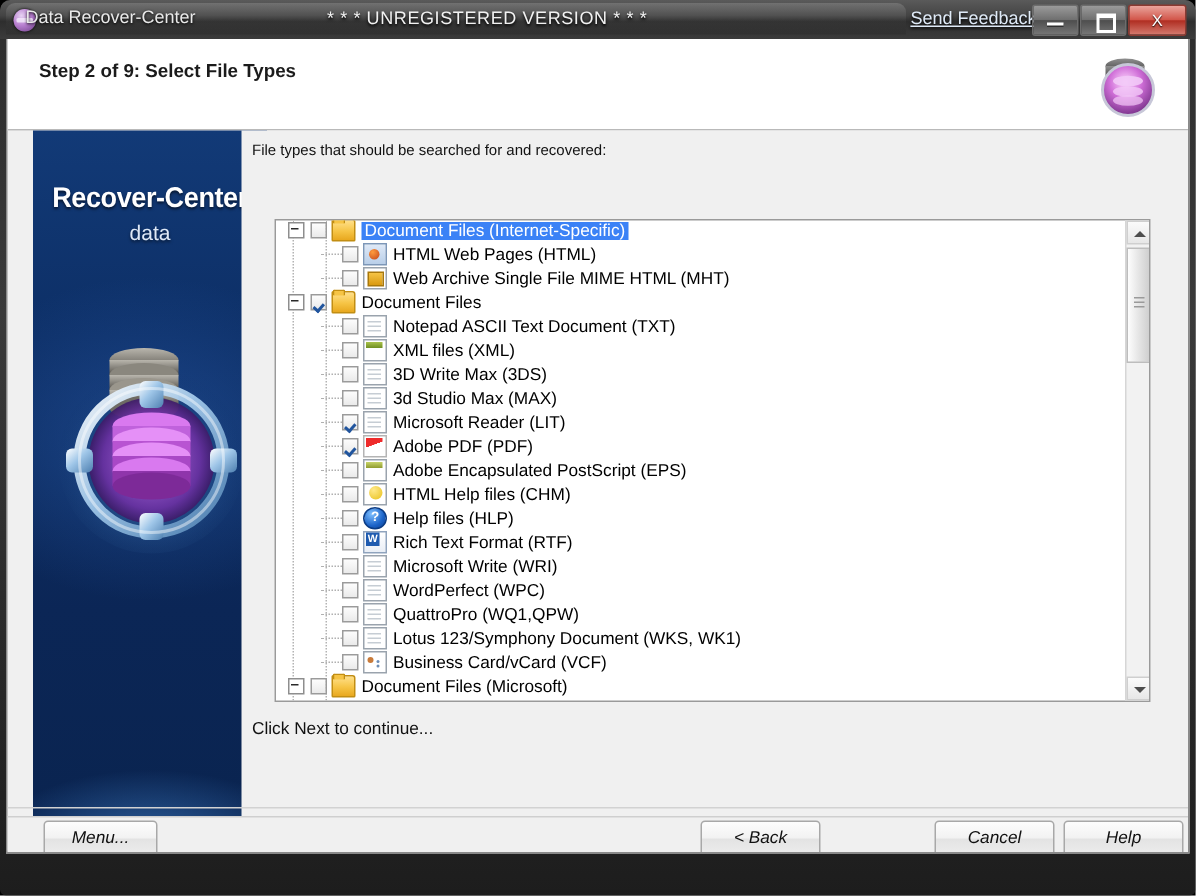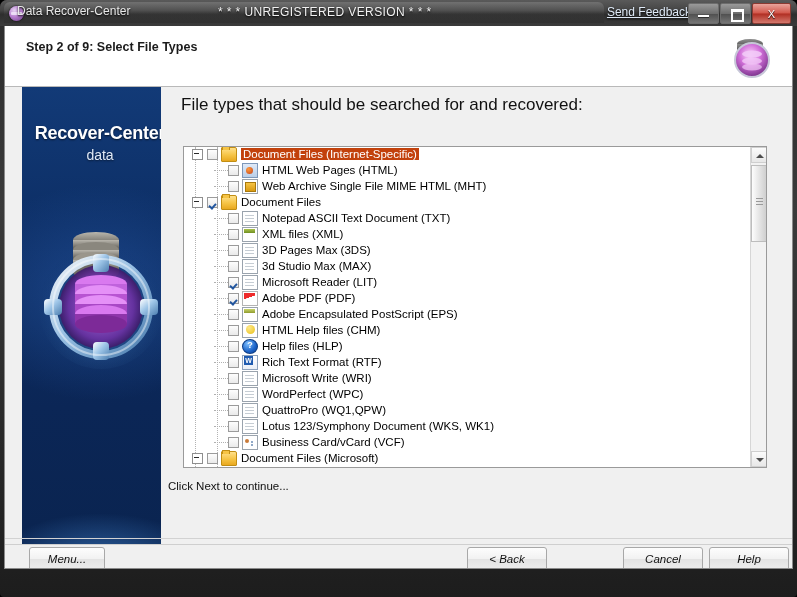--- a/index.html
+++ b/index.html
@@ -113,42 +113,42 @@
     font-size:14px;color:#dfe9f7;text-shadow:0 1px 2px rgba(0,0,0,.5);
   }
   .sb-logo{position:absolute;left:16px;top:135px;width:126px;height:150px;}
 
   
   .main{
     position:absolute;left:156px;top:61px;width:631px;height:457px;
     background:#f0f0f0;
   }
   .prompt{
-    position:absolute;left:20px;top:8px;font-size:17px;color:#111;
+    position:absolute;left:7px;top:8px;font-size:10px;color:#111;
   }
   .statustext{
     position:absolute;left:7px;top:393px;font-size:11.5px;color:#111;
   }
 
   
   .treepane{
     position:absolute;left:22px;top:59px;width:584px;height:322px;
     background:#ffffff;border:1px solid #9a9a9a;box-sizing:border-box;
     overflow:hidden;
   }
   .treeinner{
     position:absolute;left:0;top:0;width:567px;height:100%;
     overflow:hidden;
   }
   .row{
     position:relative;height:16px;line-height:16px;white-space:nowrap;
     font-size:11.5px;color:#000;
   }
   .row .lbl{position:relative;top:-1px;}
-  .row.sel .lbl{background:#c2410c;color:#fff;padding:0 2px;}
+  .row.sel .lbl{background:#3b82f6;color:#fff;padding:0 2px;}
   .indent{display:inline-block;}
   .lvl0{width:8px;}
   .lvl1{width:30px;}
 
   .expander{
     display:inline-block;width:9px;height:9px;border:1px solid #8e8e8e;
     background:#fff;position:relative;vertical-align:middle;margin-right:4px;
     top:-1px;
   }
   .expander:before{
@@ -414,21 +414,21 @@
       <div class="treepane">
         <div class="treeinner" id="tree-rows">
           <div class="guide" style="left:11px;"></div>
           <div class="guide" style="left:33px;"></div>
         <div class="row sel"><span class="indent lvl0"></span><span class="expander"></span><span class="cbox"></span><span class="ico ico-folder"></span><span class="lbl">Document Files (Internet-Specific)</span></div>
             <div class="row"><span class="indent lvl1"></span><span class="dots"></span><span class="cbox"></span><span class="ico ico-html"></span><span class="lbl">HTML Web Pages (HTML)</span></div>
             <div class="row"><span class="indent lvl1"></span><span class="dots"></span><span class="cbox"></span><span class="ico ico-mht"></span><span class="lbl">Web Archive Single File MIME HTML (MHT)</span></div>
             <div class="row"><span class="indent lvl0"></span><span class="expander"></span><span class="cbox on"></span><span class="ico ico-folder"></span><span class="lbl">Document Files</span></div>
             <div class="row"><span class="indent lvl1"></span><span class="dots"></span><span class="cbox"></span><span class="ico ico-doc"></span><span class="lbl">Notepad ASCII Text Document (TXT)</span></div>
             <div class="row"><span class="indent lvl1"></span><span class="dots"></span><span class="cbox"></span><span class="ico ico-xml"></span><span class="lbl">XML files (XML)</span></div>
-            <div class="row"><span class="indent lvl1"></span><span class="dots"></span><span class="cbox"></span><span class="ico ico-doc"></span><span class="lbl">3D Pages Max (3DS)</span></div>
+            <div class="row"><span class="indent lvl1"></span><span class="dots"></span><span class="cbox"></span><span class="ico ico-doc"></span><span class="lbl">3D Write Max (3DS)</span></div>
             <div class="row"><span class="indent lvl1"></span><span class="dots"></span><span class="cbox"></span><span class="ico ico-doc"></span><span class="lbl">3d Studio Max (MAX)</span></div>
             <div class="row"><span class="indent lvl1"></span><span class="dots"></span><span class="cbox on"></span><span class="ico ico-doc"></span><span class="lbl">Microsoft Reader (LIT)</span></div>
             <div class="row"><span class="indent lvl1"></span><span class="dots"></span><span class="cbox on"></span><span class="ico ico-pdf"></span><span class="lbl">Adobe PDF (PDF)</span></div>
             <div class="row"><span class="indent lvl1"></span><span class="dots"></span><span class="cbox"></span><span class="ico ico-eps"></span><span class="lbl">Adobe Encapsulated PostScript (EPS)</span></div>
             <div class="row"><span class="indent lvl1"></span><span class="dots"></span><span class="cbox"></span><span class="ico ico-chm"></span><span class="lbl">HTML Help files (CHM)</span></div>
             <div class="row"><span class="indent lvl1"></span><span class="dots"></span><span class="cbox"></span><span class="ico ico-hlp"></span><span class="lbl">Help files (HLP)</span></div>
             <div class="row"><span class="indent lvl1"></span><span class="dots"></span><span class="cbox"></span><span class="ico ico-rtf"></span><span class="lbl">Rich Text Format (RTF)</span></div>
             <div class="row"><span class="indent lvl1"></span><span class="dots"></span><span class="cbox"></span><span class="ico ico-doc"></span><span class="lbl">Microsoft Write (WRI)</span></div>
             <div class="row"><span class="indent lvl1"></span><span class="dots"></span><span class="cbox"></span><span class="ico ico-doc"></span><span class="lbl">WordPerfect (WPC)</span></div>
             <div class="row"><span class="indent lvl1"></span><span class="dots"></span><span class="cbox"></span><span class="ico ico-doc"></span><span class="lbl">QuattroPro (WQ1,QPW)</span></div>

